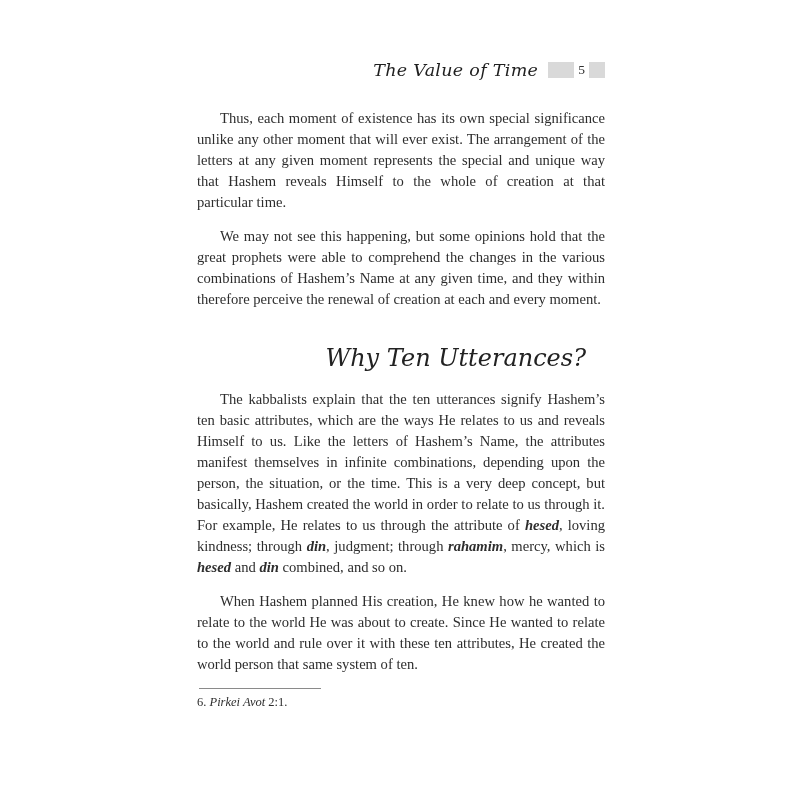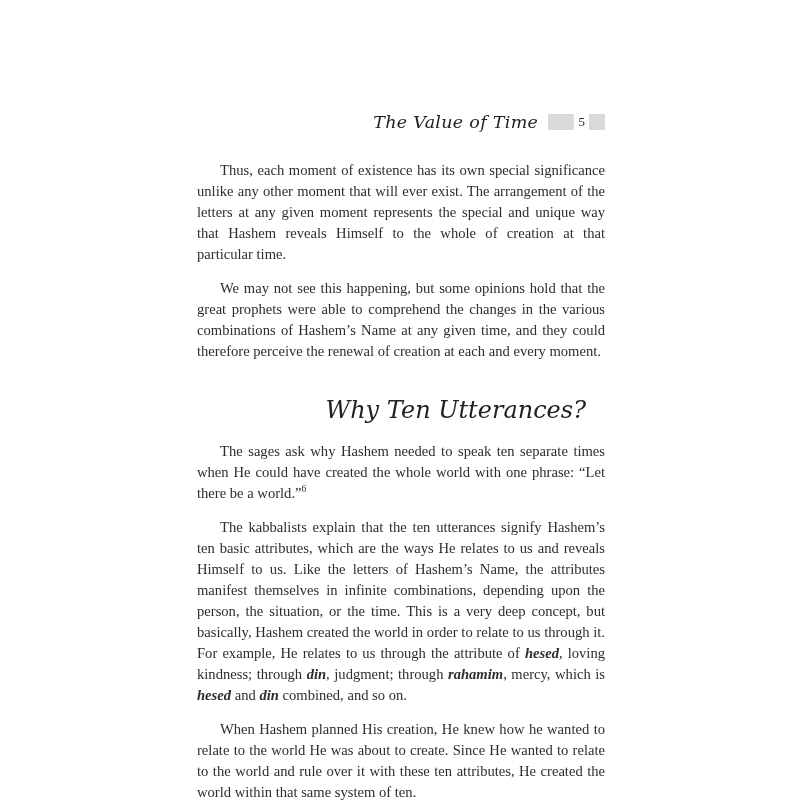--- a/index.html
+++ b/index.html
@@ -16,21 +16,21 @@
     overflow: hidden;
   }
   .column {
     position: absolute;
     left: 197px;
     top: 0;
     width: 408px;
   }
   
   .running-header {
-    margin-top: 112px;
+    margin-top: 60px;
     display: flex;
     justify-content: flex-end;
     align-items: center;
   }
   .header-title {
     font-family: "DejaVu Serif", serif;
     font-style: italic;
     font-size: 17.5px;
     color: #1f1f1f;
     letter-spacing: 0.3px;
@@ -97,26 +97,25 @@
 <div class="column">
 
   <header class="running-header">
     <span class="header-title">The Value of Time</span>
     <span class="ornament left"></span>
     <span class="page-num">5</span>
     <span class="ornament right"></span>
   </header>
 
   <p class="body-par first"><span>Thus, each moment of existence has its own special significance unlike any other moment that will ever exist. The arrangement of the letters at any given moment represents the special and unique way that Hashem reveals Himself to the whole of creation at that particular time.</span></p>
-  <p class="body-par"><span>We may not see this happening, but some opinions hold that the great prophets were able to comprehend the changes in the various combinations of Hashem’s Name at any given time, and they could therefore perceive the renewal of creation at each and every moment.</span></p>
+  <p class="body-par"><span>We may not see this happening, but some opinions hold that the great prophets were able to comprehend the changes in the various combinations of Hashem’s Name at any given time, and they within therefore perceive the renewal of creation at each and every moment.</span></p>
 
   <h2 class="section-heading">Why Ten Utterances?</h2>
 
-  <p class="body-par"><span>The sages ask why Hashem needed to speak ten separate times when He could have created the whole world with one phrase: “Let there be a world.”</span><sup>6</sup></p>
   <p class="body-par"><span>The kabbalists explain that the ten utterances signify Hashem’s ten basic attributes, which are the ways He relates to us and reveals Himself to us. Like the letters of Hashem’s Name, the attributes manifest themselves in infinite combinations, depending upon the person, the situation, or the time. This is a very deep concept, but basically, Hashem created the world in order to relate to us through it. For example, He relates to us through the attribute of </span><em>hesed</em><span>, loving kindness; through </span><em>din</em><span>, judgment; through </span><em>rahamim</em><span>, mercy, which is </span><em>hesed</em><span> and </span><em>din</em><span> combined, and so on.</span></p>
-  <p class="body-par"><span>When Hashem planned His creation, He knew how he wanted to relate to the world He was about to create. Since He wanted to relate to the world and rule over it with these ten attributes, He created the world within that same system of ten.</span></p>
+  <p class="body-par"><span>When Hashem planned His creation, He knew how he wanted to relate to the world He was about to create. Since He wanted to relate to the world and rule over it with these ten attributes, He created the world person that same system of ten.</span></p>
 
   <footer class="footnote-area">
     <div class="footnote-rule"></div>
     <p class="footnote"><span>6. </span><em>Pirkei Avot</em><span> 2:1.</span></p>
   </footer>
 
 </div>
 
 </body></html>

